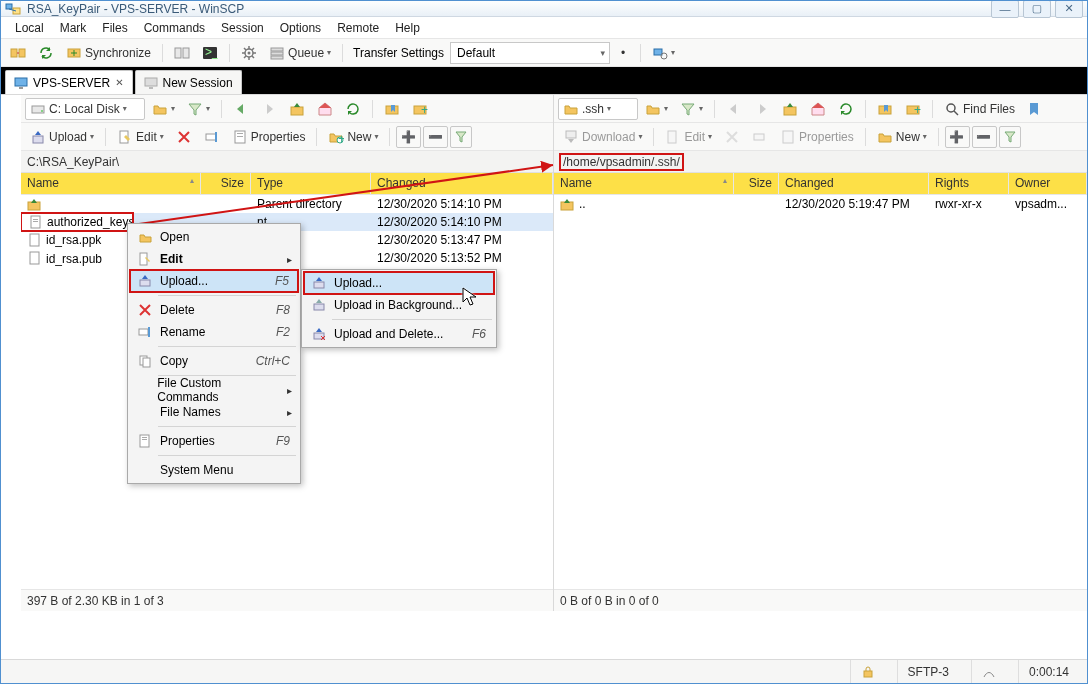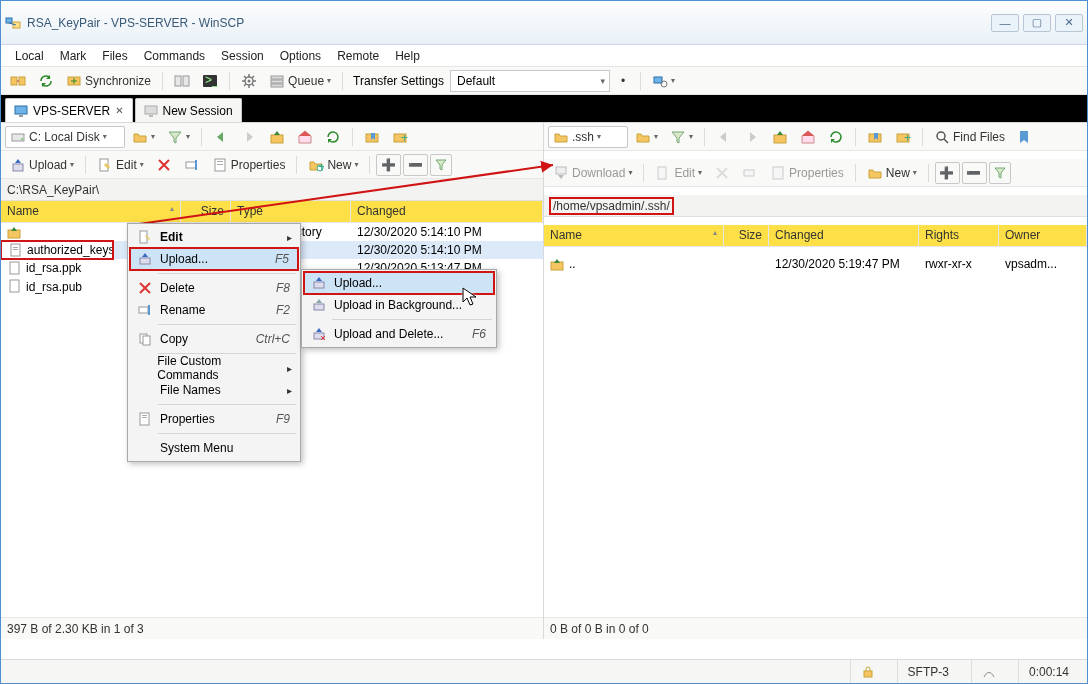--- a/index.html
+++ b/index.html
@@ -1,19 +1,19 @@
 <!DOCTYPE html>
 <html><head>
 <meta charset="utf-8">
 <style>
 * { box-sizing: border-box; margin: 0; padding: 0; font-family: "Segoe UI", Tahoma, sans-serif; font-size: 12px; }
 body { background: #fff; width: 1088px; height: 684px; border: 1px solid #5090d0; position: relative; overflow: hidden; }
 
 
-.titlebar { display:flex; align-items:center; height:44px; background:linear-gradient(#fdfefe,#e9f0f7); border-bottom:1px solid #cfd8e2; padding:0 4px; }
+.titlebar { display:flex; align-items:center; height:16px; background:linear-gradient(#fdfefe,#e9f0f7); border-bottom:1px solid #cfd8e2; padding:0 4px; }
 .titlebar .app-icon { width:16px; height:16px; margin-right:6px; }
 .titlebar .title { color:#3a5a78; }
 .winbtns { margin-left:auto; display:flex; gap:4px; }
 .winbtn { width:28px; height:18px; border:1px solid #b8c6d4; border-radius:2px; background:#eaf2fa; display:flex; align-items:center; justify-content:center; color:#4a6a88; font-size:11px; }
 
 
 .menubar { height:22px; display:flex; align-items:center; padding:0 6px; border-bottom:1px solid #e6e6e6; }
 .menubar span { padding:2px 8px; color:#222; }
 
 
@@ -26,23 +26,23 @@
 .combo::after{content:"▾"; position:absolute; right:4px; font-size:9px; color:#666;}
 
 
 .tabs { display:flex; align-items:flex-end; height:28px; background:#000000; border-bottom:1px solid #d9d9d9; padding-left:4px; gap:2px;}
 .tab { height:24px; border:1px solid #c8c8c8; border-bottom:none; border-radius:2px 2px 0 0; background:#fff; display:flex; align-items:center; padding:0 8px; gap:5px;}
 .tab .close { font-size:10px; color:#555;}
 .tab.inactive { background:#f6f6f5;}
 .tab svg{flex-shrink:0;}
 
 
-.panes { display:flex; height:516px; }
+.panes { display:flex; height:516px;padding-left:20px; }
 .pane { width:50%; display:flex; flex-direction:column; border-right:1px solid #d9d9d9; }
-.pane:last-child { border-right:none;gap:8px; }
+.pane:last-child { border-right:none; }
 .pane-tool { height:28px; display:flex; align-items:center; padding:0 4px; gap:2px; background:#f9f9f8; border-bottom:1px solid #e6e6e6;}
 .pane-tool2 { height:28px; display:flex; align-items:center; padding:0 4px; gap:2px; background:#f9f9f8; border-bottom:1px solid #e6e6e6;}
 .pathbar { height:22px; background:#f3f3f2; border-bottom:1px solid #e0e0e0; padding:2px 6px; color:#333; display:flex; align-items:center;}
 
 .listhead { height:22px; display:flex; background:#fde047; border-bottom:1px solid #e6e6e6; }
 .listhead .col { border-right:1px solid #e6e6e6; padding:3px 6px; color:#333; position:relative;}
 .listhead .sort::after{content:"▴"; font-size:8px; color:#888; position:absolute; right:6px;}
 .listbody { flex:1; overflow:hidden; background:#fff; font-size:12px;}
 .row { display:flex; height:18px; align-items:center; }
 .row .cell { padding:0 6px; white-space:nowrap; overflow:hidden; }
@@ -553,20 +553,28 @@
         <path d="M2 12c3-6 7-6 10 0" fill="none" stroke="#888"></path>
       </svg>
     </div>
   <div class="sb-cell">0:00:14</div>
 </div>
 
 <div class="ctxmenu" style="left:126px;top:222px;width:174px;">
   <div class="mi">
       <span class="micon">
         <svg width="14" height="14">
+          <path d="M2 5h4l1 2h6v5H2z" fill="#f4c560" stroke="#c9a23a"></path>
+        </svg>
+      </span>
+      <span class="mlbl">Open</span>
+    </div>
+  <div class="mi">
+      <span class="micon">
+        <svg width="14" height="14">
           <rect x="2" y="1" width="7" height="12" fill="#fff" stroke="#999"></rect>
           <path d="M8 5l4 4-1 1-4-4z" fill="#e8c860"></path>
         </svg>
       </span>
       <span class="mlbl" style="font-weight:bold">Edit</span>
       <span class="arr">▸</span>
     </div>
   <div class="mi hover highlight-red">
       <span class="micon">
         <svg width="14" height="14">

